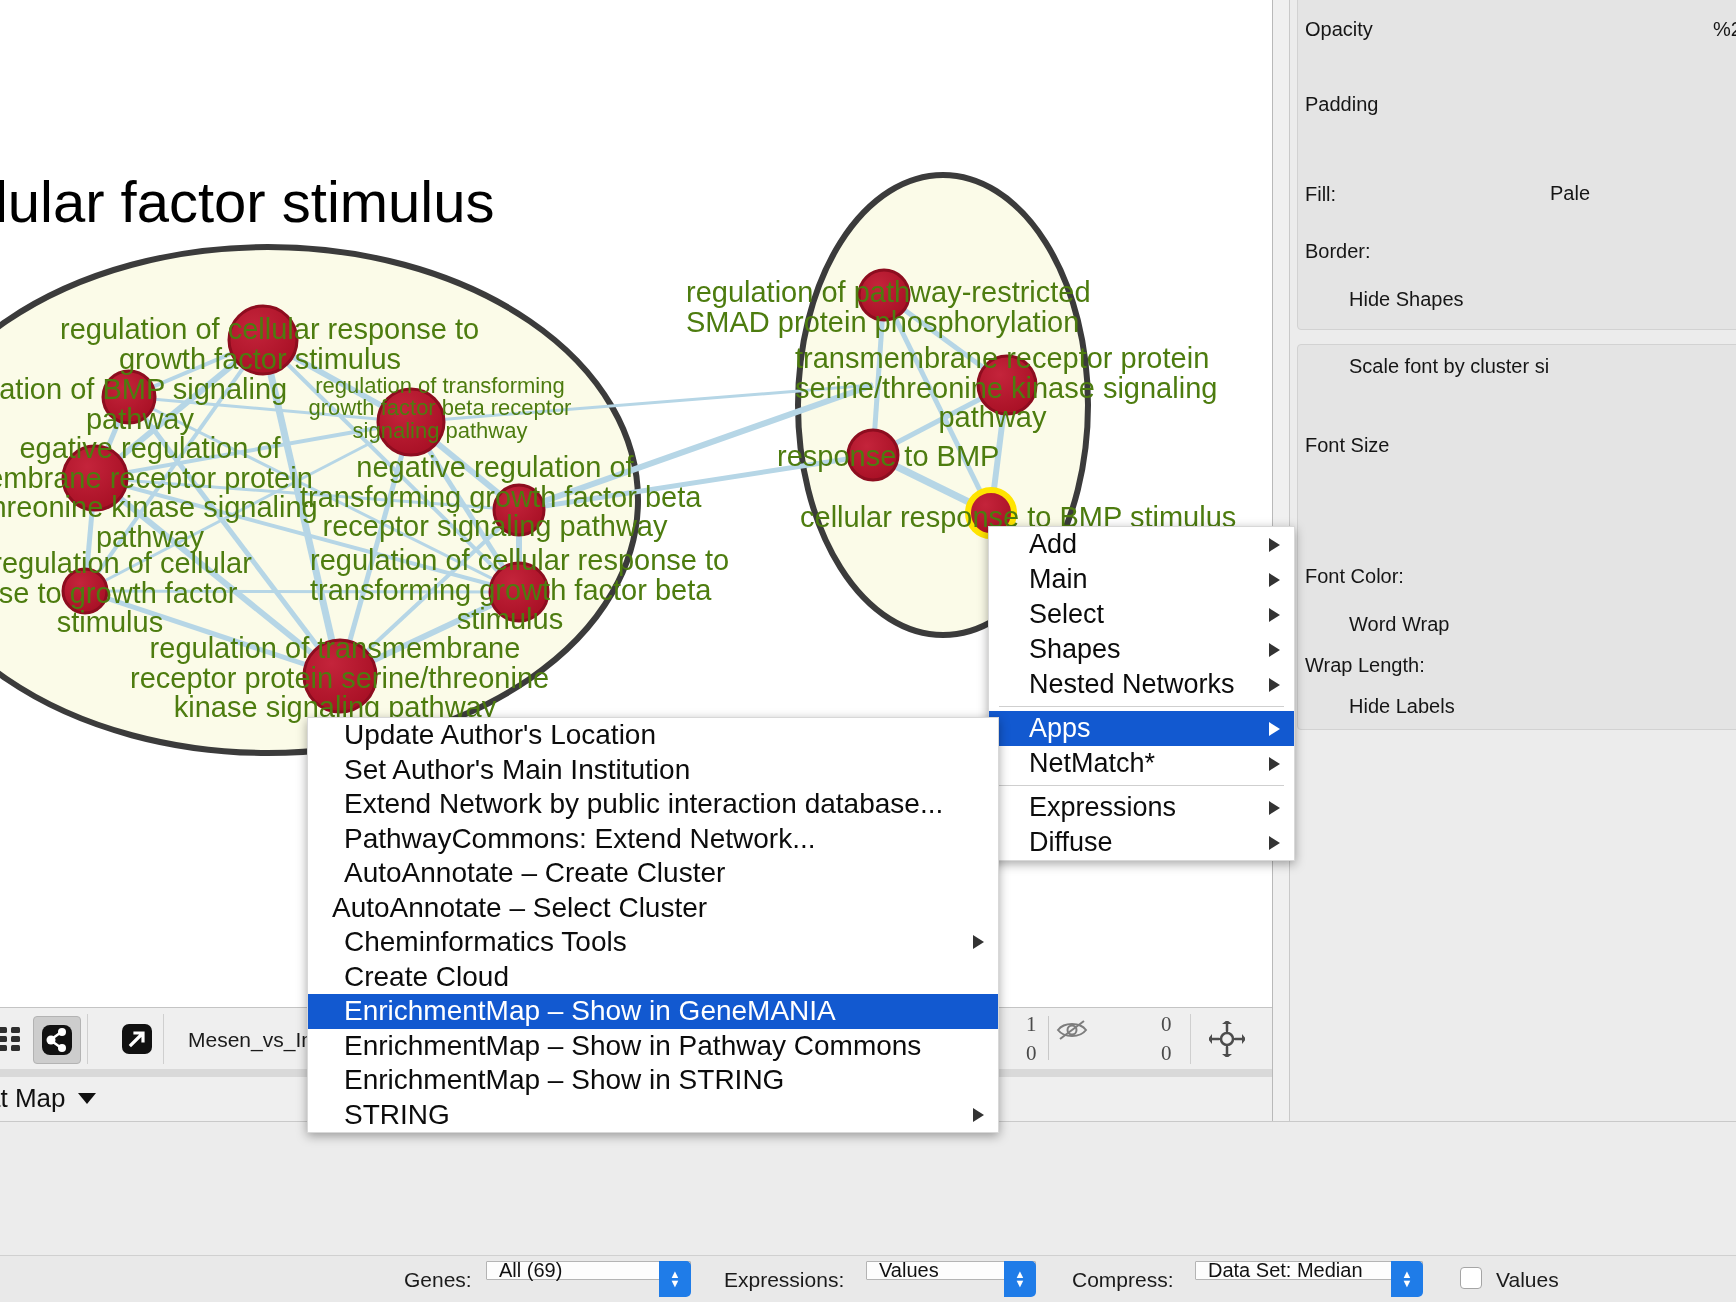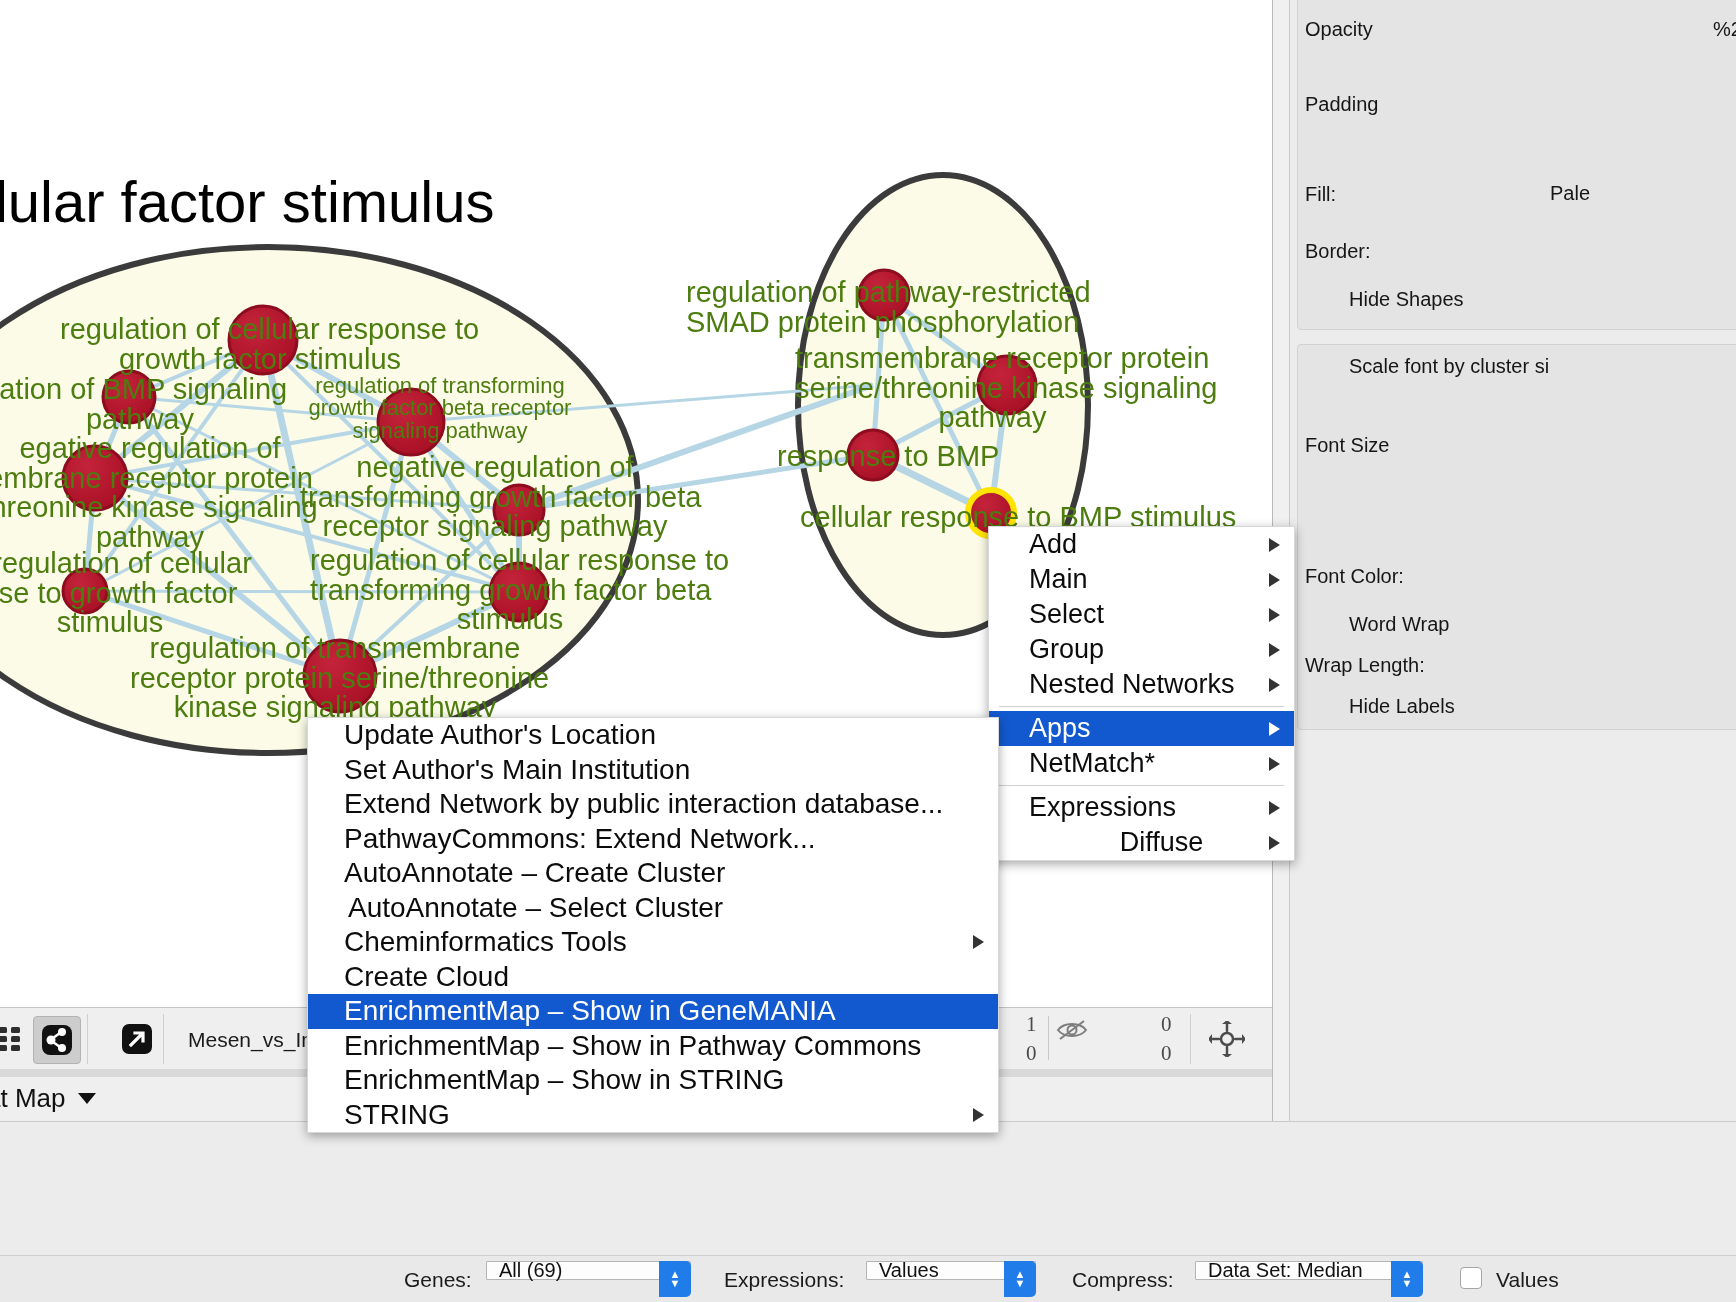--- a/index.html
+++ b/index.html
@@ -281,42 +281,42 @@
     </div>
     <div class="mi" style="padding-left: 40px; font-size: 27px; height: 35px;">
       <span>Main</span>
       <span class="arrow"></span>
     </div>
     <div class="mi" style="padding-left: 40px; font-size: 27px; height: 35px;">
       <span>Select</span>
       <span class="arrow"></span>
     </div>
     <div class="mi" style="padding-left: 40px; font-size: 27px; height: 35px;">
-      <span>Group</span>
+      <span>Shapes</span>
       <span class="arrow"></span>
     </div>
     <div class="mi" style="padding-left: 40px; font-size: 27px; height: 35px;">
       <span>Nested Networks</span>
       <span class="arrow"></span>
     </div>
     <div class="msep"></div>
     <div class="mi sel" style="padding-left: 40px; font-size: 27px; height: 35px;">
       <span>Apps</span>
       <span class="arrow"></span>
     </div>
     <div class="mi" style="padding-left: 40px; font-size: 27px; height: 35px;">
       <span>NetMatch*</span>
       <span class="arrow"></span>
     </div>
     <div class="msep"></div>
     <div class="mi" style="padding-left: 40px; font-size: 27px; height: 35px;">
       <span>Expressions</span>
       <span class="arrow"></span>
     </div>
-    <div class="mi" style="padding-left: 40px; font-size: 27px; height: 35px; justify-content: center;">
+    <div class="mi" style="padding-left: 40px; font-size: 27px; height: 35px;">
       <span>Diffuse</span>
       <span class="arrow"></span>
     </div>
   </div>
 
 <div class="menu" id="appsmenu" style="left:307px;top:717px;width:690px;">
     <div class="mi" style="padding-left: 36px; font-size: 28px; height: 34.5px;">
       <span>Update Author's Location</span>
     </div>
     <div class="mi" style="padding-left: 36px; font-size: 28px; height: 34.5px;">
@@ -324,21 +324,21 @@
     </div>
     <div class="mi" style="padding-left: 36px; font-size: 28px; height: 34.5px;">
       <span>Extend Network by public interaction database...</span>
     </div>
     <div class="mi" style="padding-left: 36px; font-size: 28px; height: 34.5px;">
       <span>PathwayCommons: Extend Network...</span>
     </div>
     <div class="mi" style="padding-left: 36px; font-size: 28px; height: 34.5px;">
       <span>AutoAnnotate – Create Cluster</span>
     </div>
-    <div class="mi" style="padding-left: 40px; font-size: 28px; height: 34.5px;">
+    <div class="mi" style="padding-left: 24px; font-size: 28px; height: 34.5px;">
       <span>AutoAnnotate – Select Cluster</span>
     </div>
     <div class="mi" style="padding-left: 36px; font-size: 28px; height: 34.5px;">
       <span>Cheminformatics Tools</span>
       <span class="arrow"></span>
     </div>
     <div class="mi" style="padding-left: 36px; font-size: 28px; height: 34.5px;">
       <span>Create Cloud</span>
     </div>
     <div class="mi sel" style="padding-left: 36px; font-size: 28px; height: 34.5px;">

